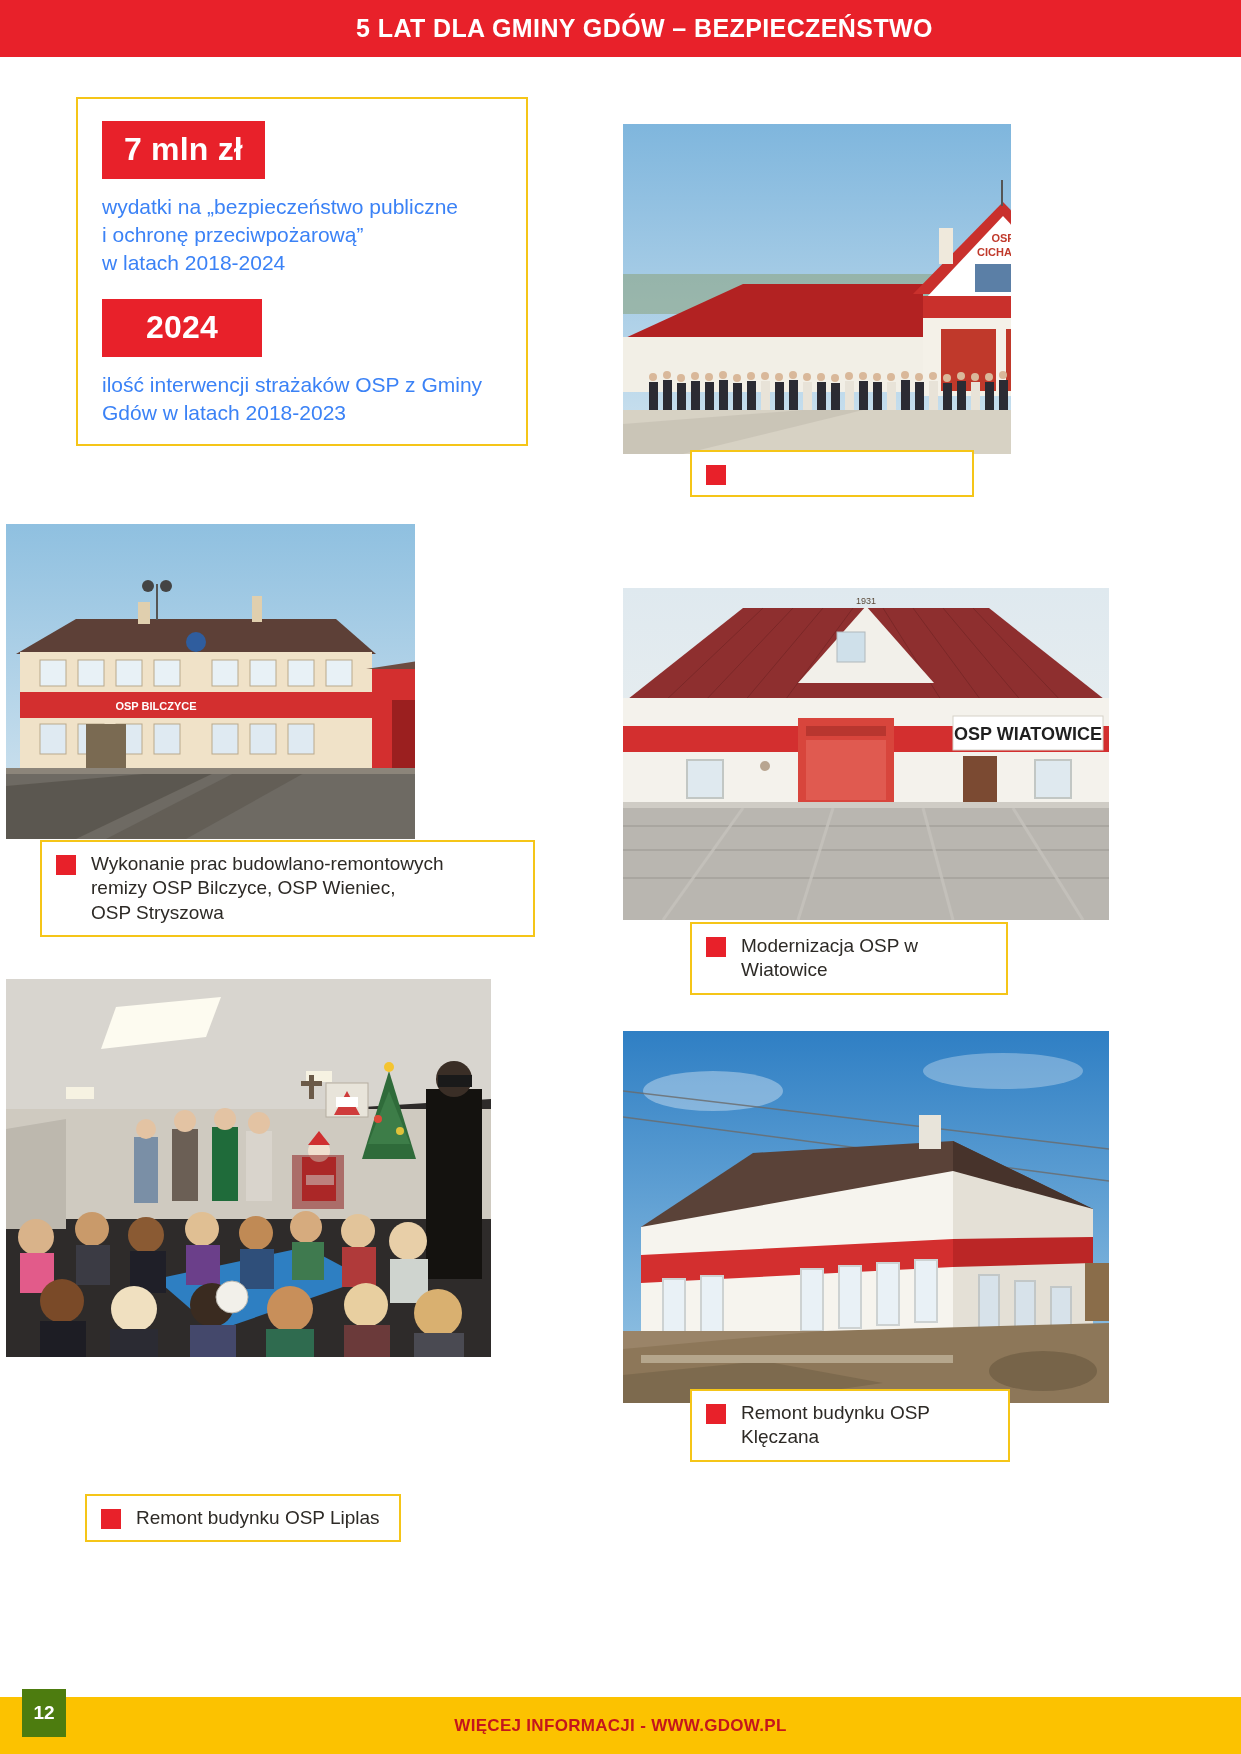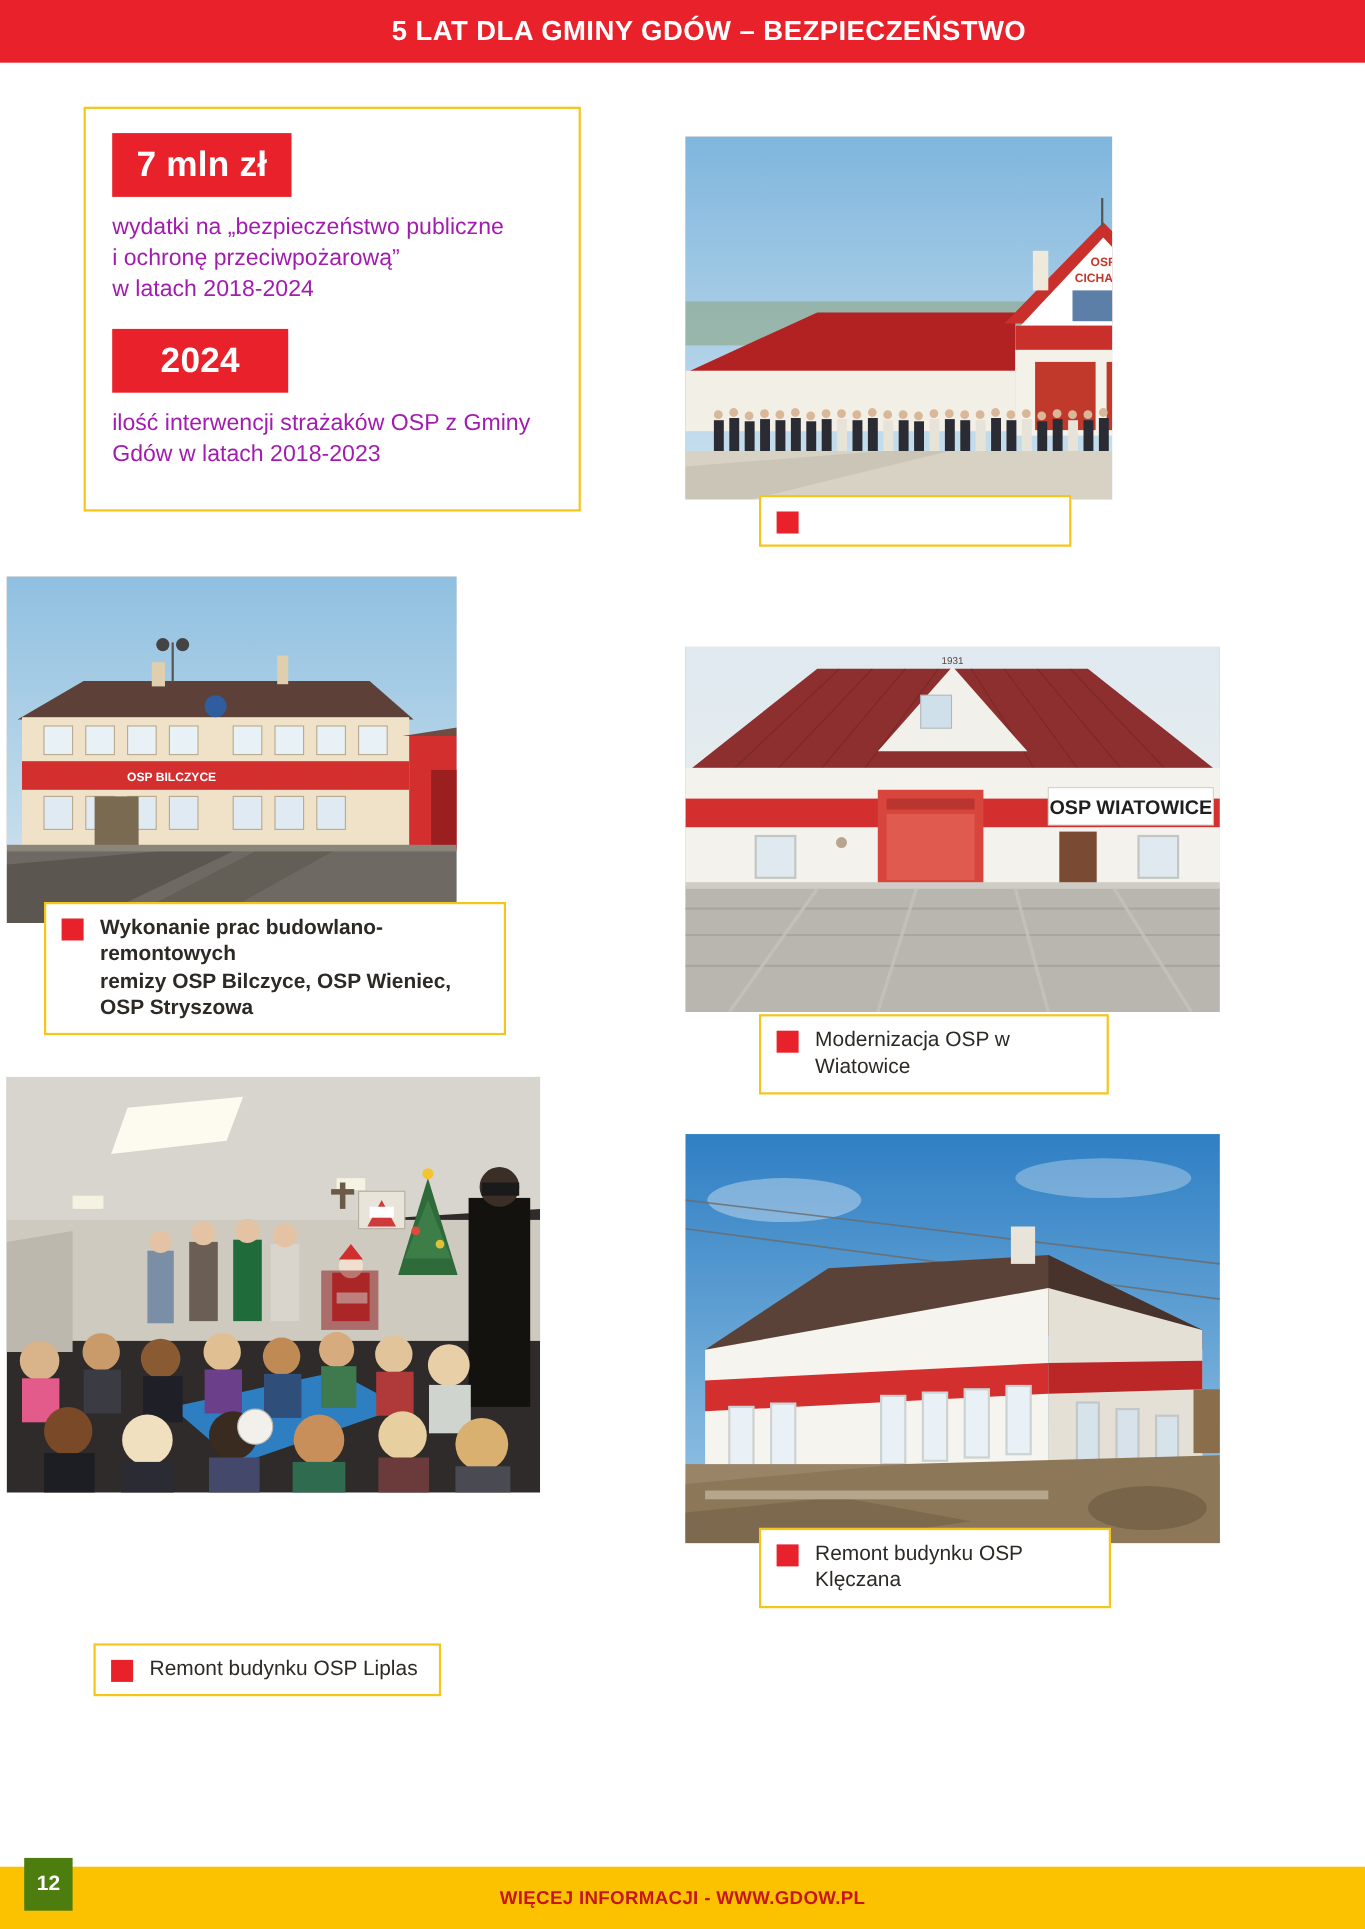--- a/index.html
+++ b/index.html
@@ -38,41 +38,41 @@
   }
 
   
   .stat-box {
     position: absolute;
     left: 76px; top: 97px;
     width: 452px;
     box-sizing: border-box;
     border: 2px solid #f5c518;
     background: #ffffff;
-    padding: 22px 24px 36px 24px;
+    padding: 22px 24px 17px 24px;
   }
   .stat-badge {
     display: inline-block;
     background: #e8212a;
     color: #ffffff;
     font-size: 32px;
     font-weight: bold;
     line-height: 1;
     padding: 12px 22px 14px 22px;
     margin-bottom: 14px;
     letter-spacing: 0.2px;
   }
   .stat-badge.badge-year {
     padding-left: 44px;
     padding-right: 44px;
   }
   .stat-text {
     font-size: 21px;
     line-height: 1.33;
-    color: #a21caf;
+    color: #3b82f6;
     margin: 0 0 22px 0;
     white-space: pre-line;
   }
   .stat-text.last { margin-bottom: 0; }
 
   
   .photo {
     position: absolute;
     overflow: hidden;
     background: #c9c9c9;
@@ -329,21 +329,21 @@
     <circle cx="142" cy="62" r="6" fill="#444"></circle>
     <circle cx="160" cy="62" r="6" fill="#444"></circle>
 
     <rect x="0" y="248" width="485" height="67" fill="#6e6a63"></rect>
     <polygon points="0,262 160,248 210,248 70,315 0,315" fill="#565249" opacity="0.75"></polygon>
     <polygon points="230,248 300,248 180,315 100,315" fill="#5b574e" opacity="0.6"></polygon>
     <rect x="0" y="244" width="485" height="6" fill="#8c857a"></rect>
   </svg>
 </div>
 
-<div class="caption" style="left:40px; top:820px; width:420px;font-weight:bold;">
+<div class="caption" style="left:40px; top:840px; width:495px;">
   <span class="caption-bullet"></span>
   <span class="caption-text">Wykonanie prac budowlano-remontowych
 remizy OSP Bilczyce, OSP Wieniec,
 OSP Stryszowa</span>
 </div>
 
 <div class="photo" style="left:623px; top:588px; width:486px; height:332px;text-decoration:underline;">
   <svg width="486" height="332" viewBox="0 0 486 332">
     <defs>
       <linearGradient id="skyW" x1="0" y1="0" x2="0" y2="1">

